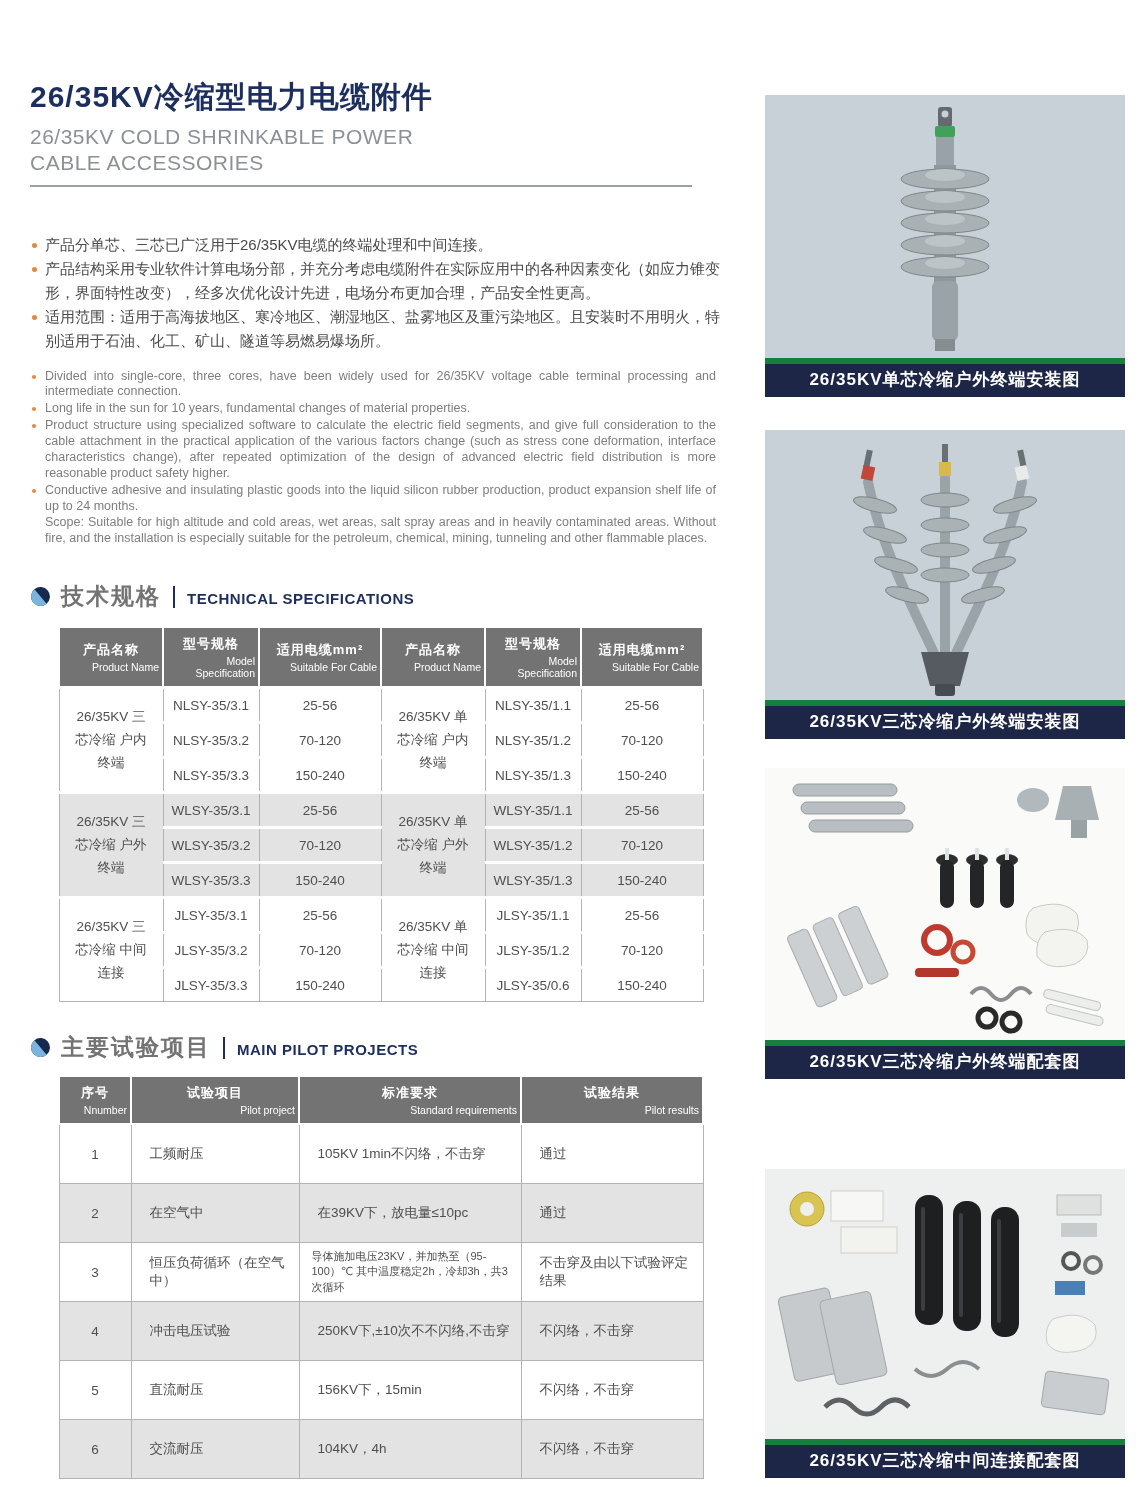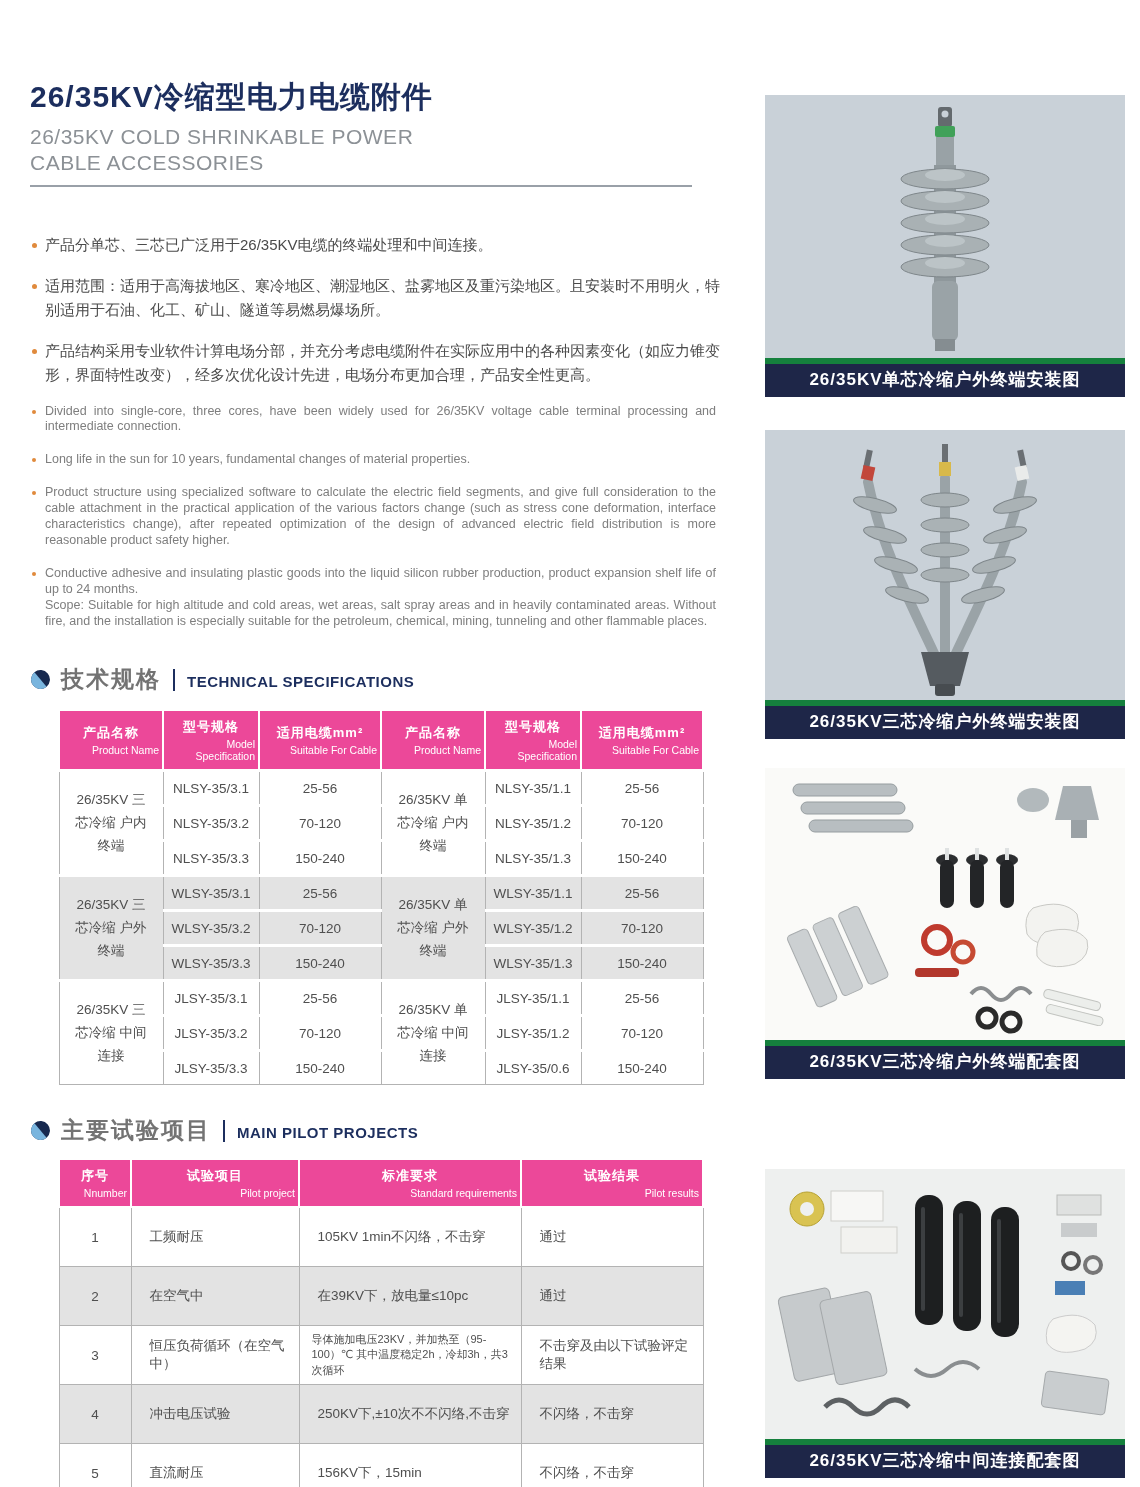--- a/index.html
+++ b/index.html
@@ -6,42 +6,42 @@
   body{font-family:"Liberation Sans","DejaVu Sans",sans-serif;}
   .page{position:relative;width:1140px;height:1487px;background:#fff;overflow:hidden;}
 
   
   .left-col{position:absolute;left:30px;top:0;width:692px;}
   .title-zh{margin:80px 0 0 0;font-size:30px;font-weight:bold;color:#1c2e5e;letter-spacing:1px;line-height:1.15;}
   .title-en{margin-top:9px;font-size:21px;color:#8c9196;line-height:1.24;letter-spacing:.5px;}
   .title-rule{margin-top:9px;width:662px;border-top:2px solid #99a0a8;height:0;}
 
   ul.bullets{list-style:none;margin:0;padding:0;}
-  ul.bullets li{position:relative;padding-left:15px;margin-top:17px;}
+  ul.bullets li{position:relative;padding-left:15px;}
   ul.bullets li::before{content:"";position:absolute;left:2px;width:5px;height:5px;border-radius:50%;background:#e08a3c;}
   ul.bullets.zh{margin-top:46px;width:690px;font-size:15px;line-height:1.6;color:#4a4a4a;}
   ul.bullets.zh li::before{top:10px;}
   ul.bullets.en{margin-top:16px;width:686px;font-size:12.5px;line-height:1.27;color:#7e7e7e;text-align:justify;}
   ul.bullets.en li::before{top:6px;width:4px;height:4px;}
   ul.bullets.en li{margin-bottom:1px;}
   .en-note{margin-top:1px;}
 
   .section-head{display:flex;align-items:center;gap:10px;}
   .section-head.tech{margin-top:34px;}
   .section-head.pilot{margin-top:30px;}
   .sec-icon{display:inline-flex;width:21px;height:21px;}
   .sec-zh{font-size:23px;font-weight:bold;color:#737373;letter-spacing:2px;}
   .sec-sep{width:2px;height:22px;background:#1c2e5e;margin:0 2px;}
   .sec-en{font-size:15px;font-weight:bold;color:#1c2e5e;letter-spacing:.5px;padding-top:4px;}
 
   
   table{border-collapse:collapse;margin-left:28px;table-layout:fixed;}
   .spec-table{margin-top:14px;width:644px;}
   .pilot-table{margin-top:12px;width:644px;}
-  th{background:#ec4899;color:#fff;border:2px solid #fff;padding:7px 3px;font-weight:normal;}
+  th{background:#737373;color:#fff;border:2px solid #fff;padding:7px 3px;font-weight:normal;}
   th .th-zh{display:block;font-size:13px;font-weight:bold;letter-spacing:1px;}
   th .th-en{display:block;font-size:10.5px;margin-top:2px;text-align:right;}
   td{border:1px solid #b3b3b3;text-align:center;color:#4f4f4f;font-size:13.5px;background:#fff;}
   .spec-table td{height:30px;padding:1px 4px;}
   .spec-table td.prod{padding:2px 14px;line-height:1.7;}
   .spec-table tbody.gap td{border-top:3px solid #fff;}
   .spec-table tbody.shaded td{background:#e3e3e3;}
   .pilot-table td{height:54px;padding:2px 6px;}
   .pilot-table td.l{text-align:left;padding-left:18px;}
   .pilot-table tr.shaded td{background:#e3e3e3;}
@@ -64,22 +64,22 @@
 
     <h1 class="title-zh">26/35KV冷缩型电力电缆附件</h1>
     <div class="title-en">
       <div>26/35KV COLD SHRINKABLE POWER</div>
       <div>CABLE ACCESSORIES</div>
     </div>
     <div class="title-rule"></div>
 
     <ul class="bullets zh">
       <li>产品分单芯、三芯已广泛用于26/35KV电缆的终端处理和中间连接。</li>
+      <li>产品结构采用专业软件计算电场分部，并充分考虑电缆附件在实际应用中的各种因素变化（如应力锥变形，界面特性改变），经多次优化设计先进，电场分布更加合理，产品安全性更高。</li>
       <li>适用范围：适用于高海拔地区、寒冷地区、潮湿地区、盐雾地区及重污染地区。且安装时不用明火，特别适用于石油、化工、矿山、隧道等易燃易爆场所。</li>
-      <li>产品结构采用专业软件计算电场分部，并充分考虑电缆附件在实际应用中的各种因素变化（如应力锥变形，界面特性改变），经多次优化设计先进，电场分布更加合理，产品安全性更高。</li>
     </ul>
 
     <ul class="bullets en">
       <li>Divided into single-core, three cores, have been widely used for 26/35KV voltage cable terminal processing and intermediate connection.</li>
       <li>Long life in the sun for 10 years, fundamental changes of material properties.</li>
       <li>Product structure using specialized software to calculate the electric field segments, and give full consideration to the cable attachment in the practical application of the various factors change (such as stress cone deformation, interface characteristics change), after repeated optimization of the design of advanced electric field distribution is more reasonable product safety higher.</li>
       <li>
         <span>Conductive adhesive and insulating plastic goods into the liquid silicon rubber production, product expansion shelf life of up to 24 months.</span>
         <div class="en-note">Scope: Suitable for high altitude and cold areas, wet areas, salt spray areas and in heavily contaminated areas. Without fire, and the installation is especially suitable for the petroleum, chemical, mining, tunneling and other flammable places.</div>
       </li>

